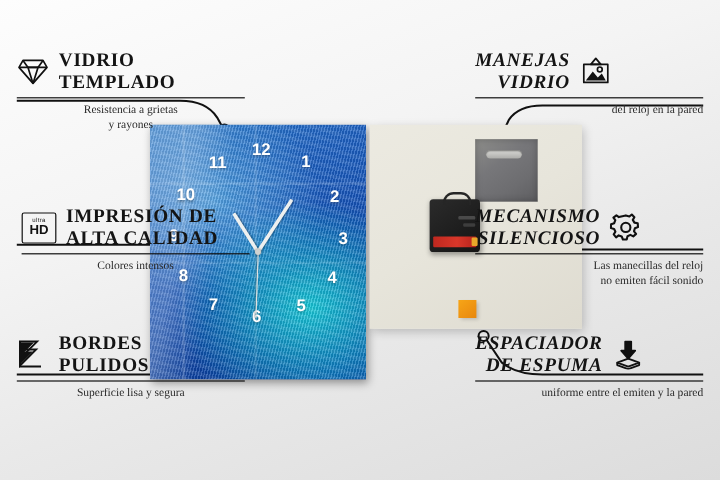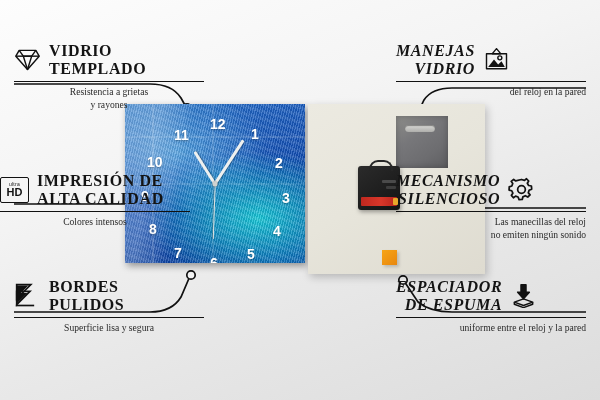--- a/index.html
+++ b/index.html
@@ -8,21 +8,21 @@
     font-family:"Liberation Serif",serif;
     background:linear-gradient(160deg,#fdfdfd 0%,#f4f4f4 35%,#e9e9e9 62%,#dcdcdc 100%);
     position:relative;
   }
   .stage{position:absolute;inset:0;}
 
   
   .product{position:absolute;left:125px;top:104px;width:360px;height:172px;}
 
   .clock-front{
-    position:absolute;left:0;top:0;width:180px;height:159px;
+    position:absolute;left:0;top:0;width:180px;height:212px;
     background:
       repeating-linear-gradient(104deg, rgba(255,255,255,.16) 0 1px, rgba(0,0,0,.10) 1px 2.4px),
       radial-gradient(ellipse 120% 80% at 74% 72%, #18c8d8 0%, rgba(24,200,216,0) 52%),
       radial-gradient(ellipse 90% 70% at 30% 30%, #4f9fe0 0%, rgba(79,159,224,0) 55%),
       radial-gradient(ellipse 140% 110% at 85% 95%, #0a4bb0 0%, rgba(10,75,176,0) 60%),
       linear-gradient(155deg,#2f7fd0 0%,#1f63c4 28%,#1450b6 55%,#0d3f9e 78%,#0a3388 100%);
     box-shadow:2px 3px 7px rgba(0,0,0,.38);
     overflow:hidden;
     text-align:right;
   }
@@ -199,21 +199,21 @@
       <div>
         <div class="title">VIDRIO</div>
         <div class="title">TEMPLADO</div>
       </div>
     </div>
     <div class="rule"></div>
     <div class="desc">Resistencia a grietas</div>
     <div class="desc">y rayones</div>
   </div>
 
-  <div class="callout left" style="left:0;top:172px;">
+  <div class="callout left" style="left:18px;top:172px;">
     <div class="head">
       <div class="hdbox">
         <span class="u">ultra</span>
         <span class="h">HD</span>
       </div>
       <div>
         <div class="title">IMPRESIÓN DE</div>
         <div class="title">ALTA CALIDAD</div>
       </div>
     </div>
@@ -268,34 +268,34 @@
       </div>
       <svg class="ico" viewBox="0 0 32 30">
         <g fill="none" stroke="#111" stroke-width="2.1" stroke-linejoin="round">
           <path d="M16 3 l3.6 1.1 2.4-2 2.6 2.7 -1.6 2.7 1.6 2.7 3.3 .6 .3 3.8 -3.1 1.3 -.9 3.1 2.1 2.5 -2.8 2.5 -2.9-1.5 -2.9 1.3 -.8 3.2 -3.8 .1 -1.2-3.1 -3-1 -2.6 1.9 -2.4-2.9 1.7-2.6 -1.3-2.9 -3.2-.8 .2-3.8 3.1-1.1 1.1-3 -1.9-2.6 3-2.3 2.5 1.8 z"></path>
           <circle cx="16" cy="15" r="4.6"></circle>
         </g>
       </svg>
     </div>
     <div class="rule"></div>
     <div class="desc">Las manecillas del reloj</div>
-    <div class="desc">no emiten ningún sonido</div>
+    <div class="desc">no emiten fácil sonido</div>
   </div>
 
   <div class="callout right" style="left:396px;top:278px;">
     <div class="head">
       <div>
         <div class="title">ESPACIADOR</div>
         <div class="title">DE ESPUMA</div>
       </div>
       <svg class="ico" viewBox="0 0 32 30">
         <g fill="none" stroke="#111" stroke-width="1.8" stroke-linejoin="round">
           <path d="M13 2 H19 V11 H23 L16 19 L9 11 H13 Z" fill="#111"></path>
           <path d="M16 19 L27 23 L16 27 L5 23 Z"></path>
           <path d="M5 23 v2.5 L16 29.5 L27 25.5 V23"></path>
         </g>
       </svg>
     </div>
     <div class="rule"></div>
-    <div class="desc">uniforme entre el reloj y la pared</div>
+    <div class="desc">uniforme entre el emiten y la pared</div>
   </div>
 
 </div>
 
 </body></html>

